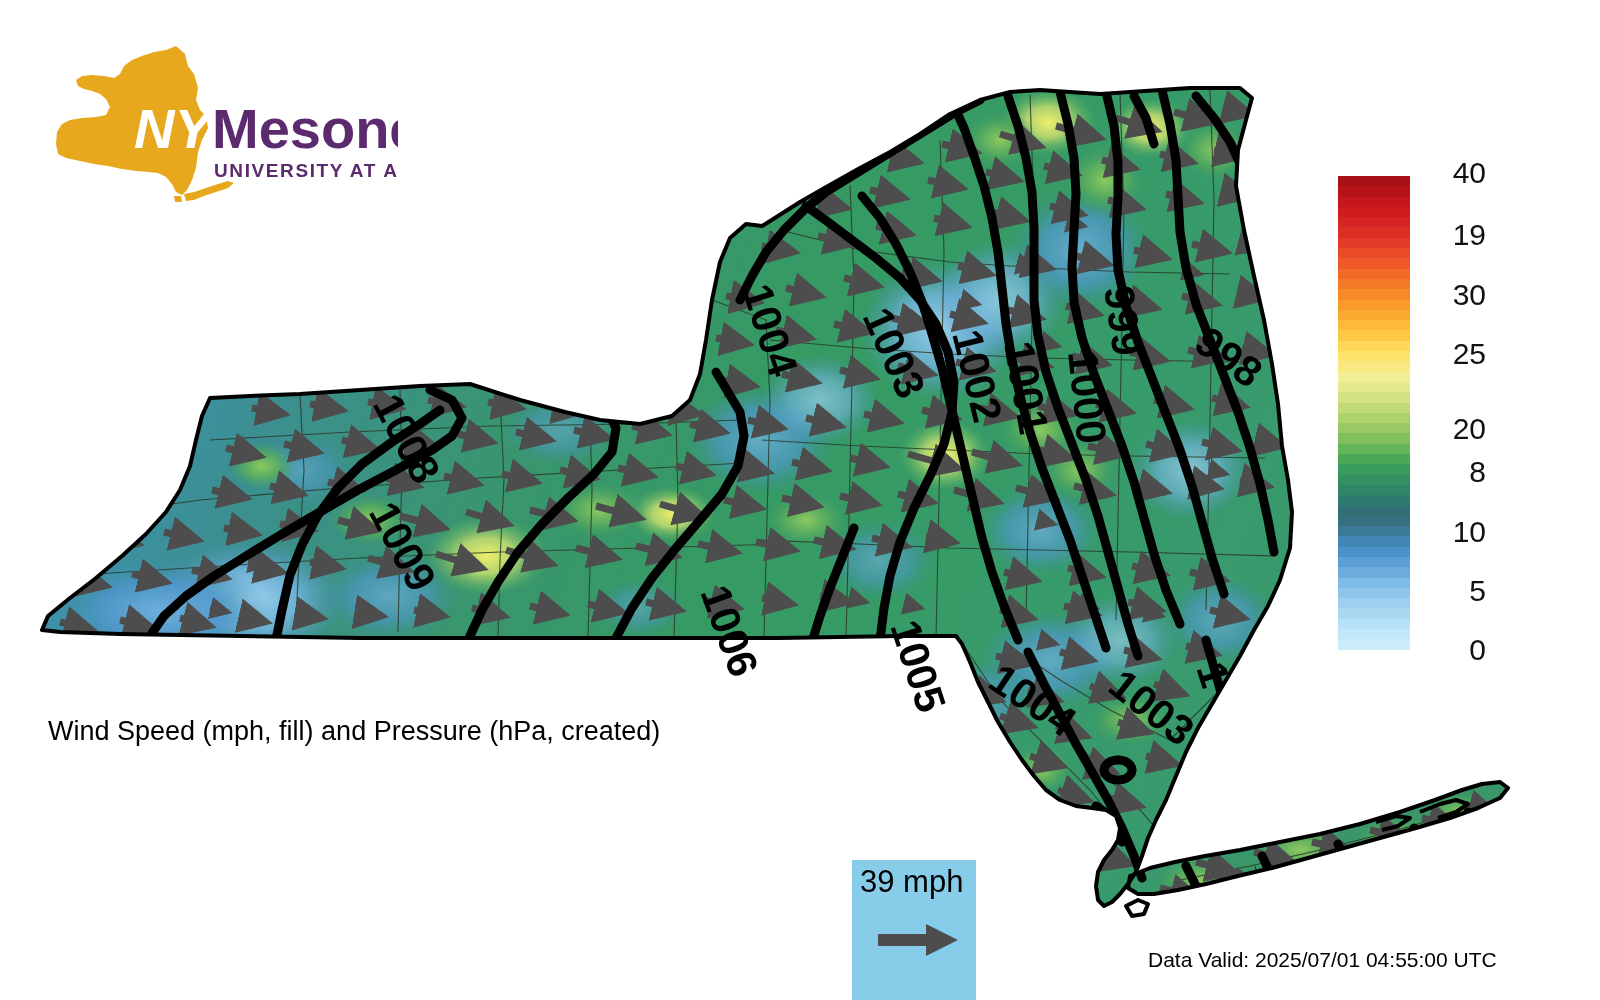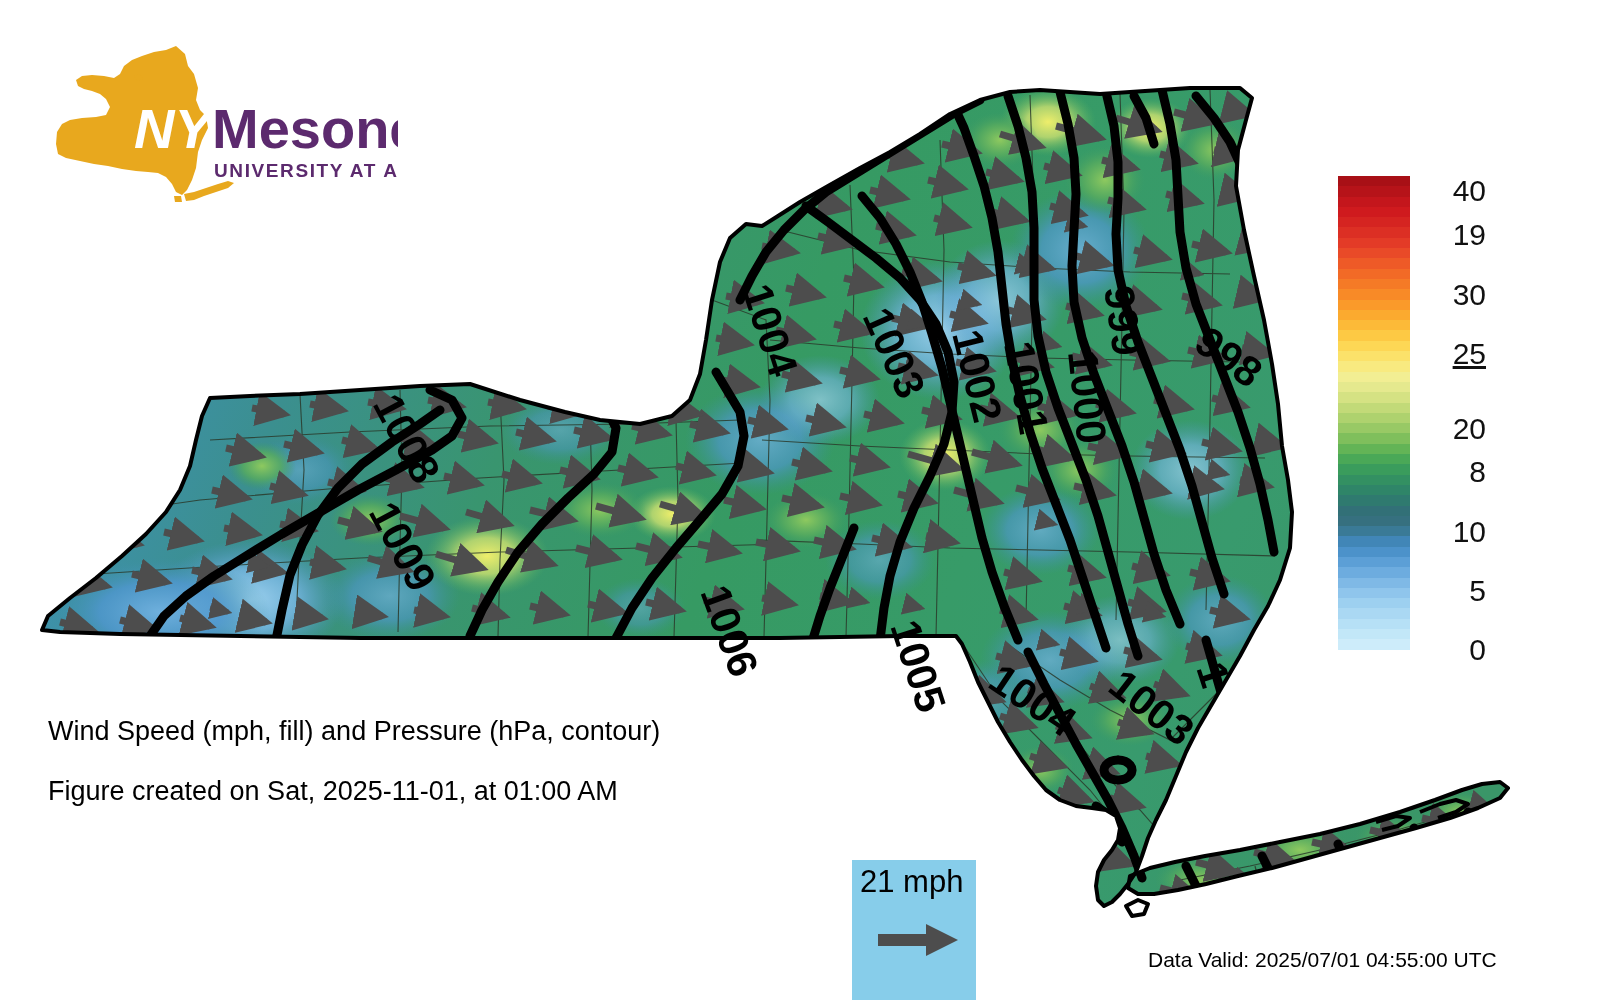--- a/index.html
+++ b/index.html
@@ -689,37 +689,36 @@
       <div class="cb-seg" style="height: 10.3043px; background: rgb(109, 172, 223);"></div>
       <div class="cb-seg" style="height: 10.3043px; background: rgb(127, 185, 230);"></div>
       <div class="cb-seg" style="height: 10.3043px; background: rgb(143, 197, 236);"></div>
       <div class="cb-seg" style="height: 10.3043px; background: rgb(157, 208, 240);"></div>
       <div class="cb-seg" style="height: 10.3043px; background: rgb(170, 216, 243);"></div>
       <div class="cb-seg" style="height: 10.3043px; background: rgb(182, 224, 246);"></div>
       <div class="cb-seg" style="height: 10.3043px; background: rgb(194, 231, 248);"></div>
       <div class="cb-seg" style="height: 10.3043px; background: rgb(205, 236, 250);"></div>
     </div>
   <div id="colorbar-ticks">
-      <div class="cb-tick" style="top: 22px;">40</div>
+      <div class="cb-tick" style="top: 4px;">40</div>
       <div class="cb-tick" style="top: 66.25px;">19</div>
       <div class="cb-tick" style="top: 125.5px;">30</div>
-      <div class="cb-tick" style="top: 184.75px; text-decoration: underline;">25</div>
+      <div class="cb-tick" style="top: 184.75px;">25</div>
       <div class="cb-tick" style="top: 260px;">20</div>
       <div class="cb-tick" style="top: 303.25px;">8</div>
       <div class="cb-tick" style="top: 362.5px;">10</div>
       <div class="cb-tick" style="top: 421.75px;">5</div>
       <div class="cb-tick" style="top: 481px;">0</div>
     </div>
 </div>
 
 <div id="caption-block">
-  <div class="caption-line">Wind Speed (mph, fill) and Pressure (hPa, contour)</div>
-  <div class="caption-line">Figure created on Sat, 2025-11-01, at 01:00 AM</div>
+  <div class="caption-line">Wind Speed (mph, fill) and Pressure (hPa, created)</div>
 </div>
 
 <div id="wind-key">
-  <div id="wind-key-label">21 mph</div>
+  <div id="wind-key-label">39 mph</div>
   <svg id="wind-key-arrow" viewBox="0 0 84 40">
     <path d="M 2 14 L 50 14 L 50 4 L 82 20 L 50 36 L 50 26 L 2 26 Z" fill="#4d4d4d"></path>
   </svg>
 </div>
 
 <div id="data-valid">Data Valid: 2025/07/01 04:55:00 UTC</div>
 
 </body></html>

